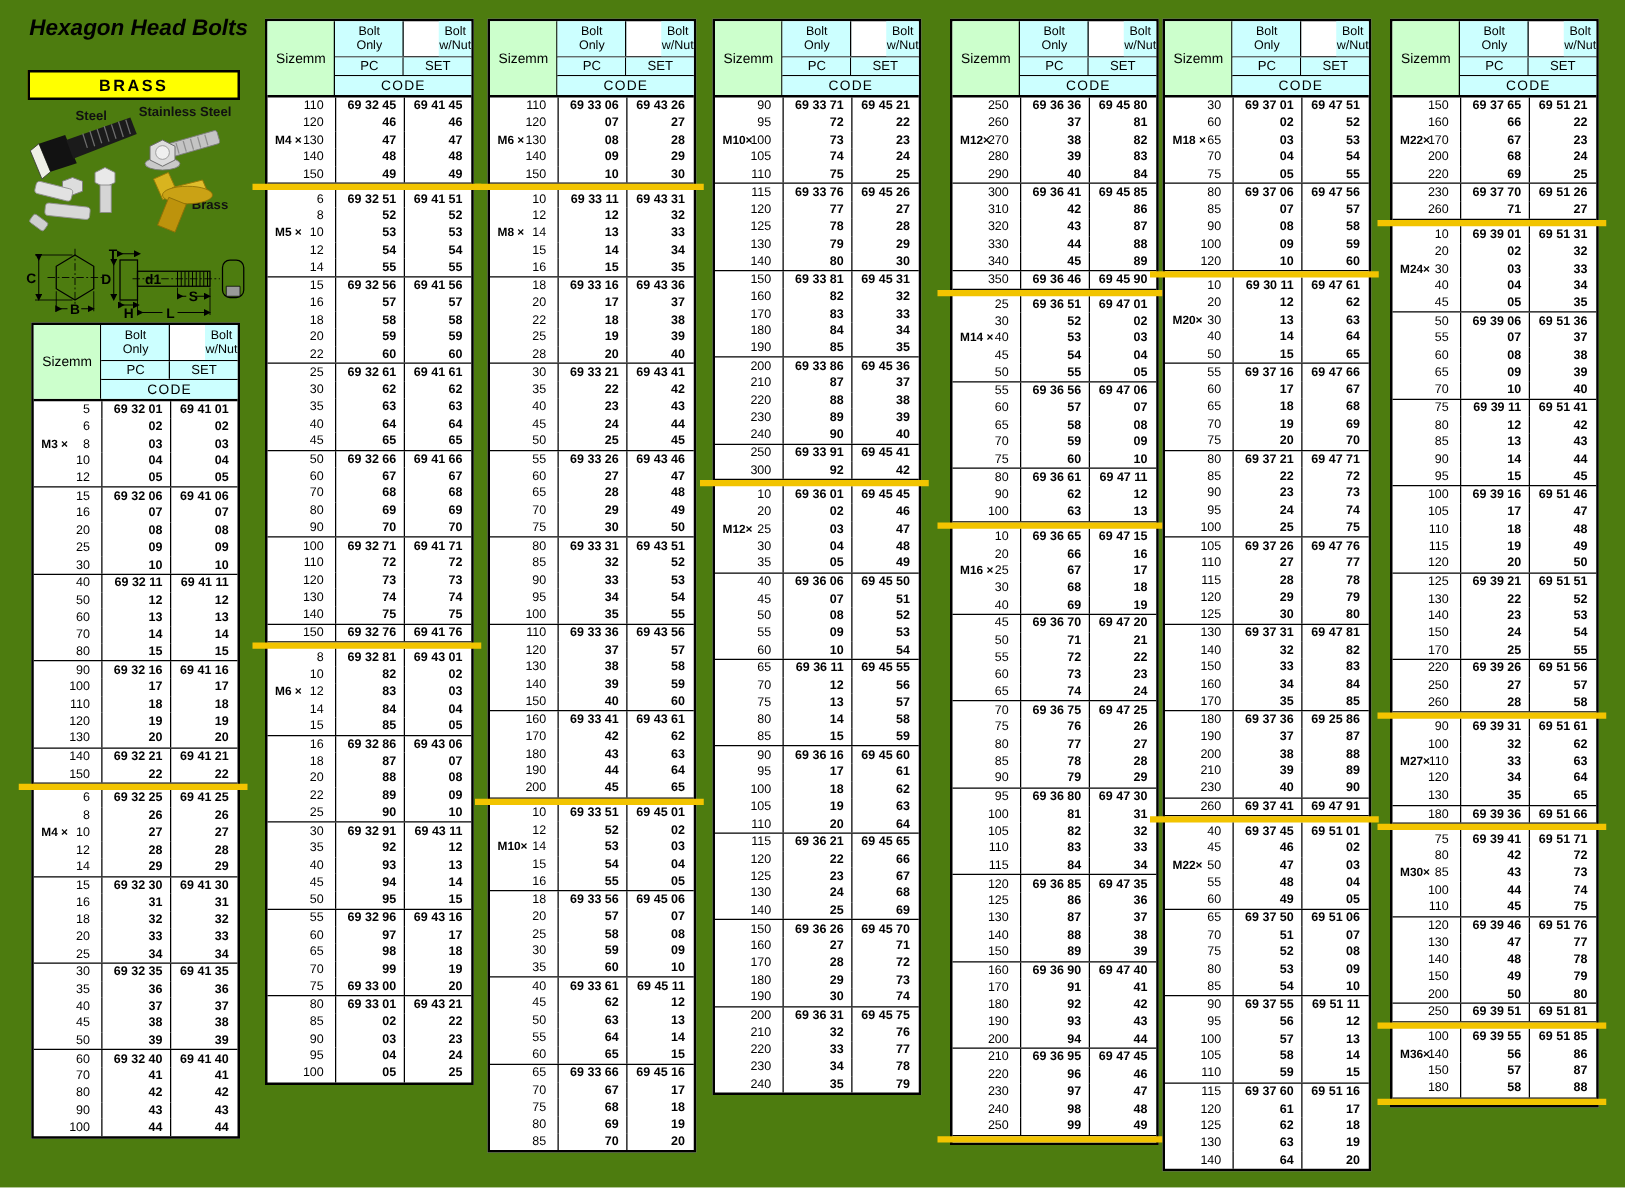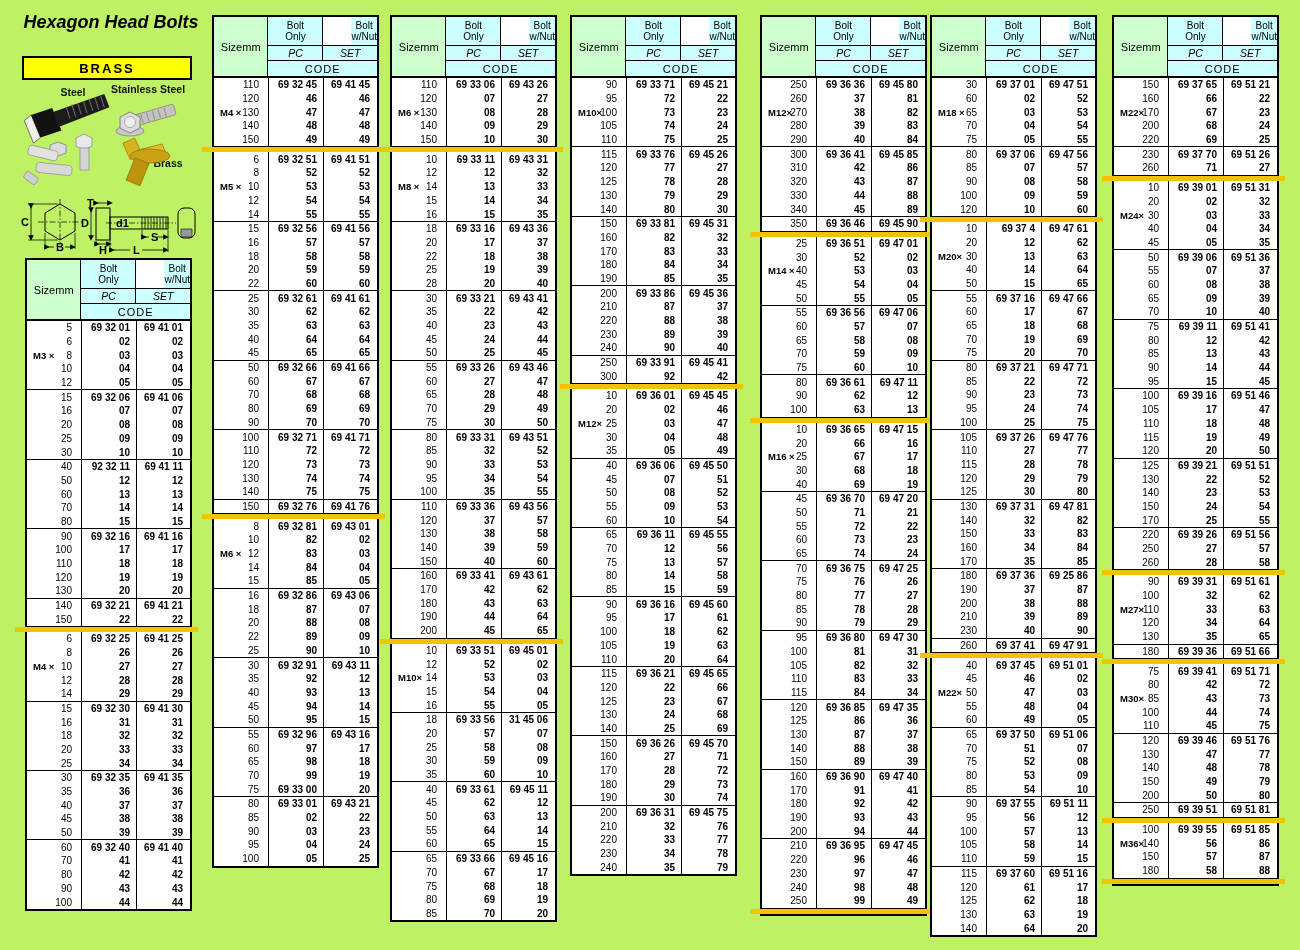--- a/index.html
+++ b/index.html
@@ -1,16 +1,16 @@
 <!DOCTYPE html>
 <html><head>
 <meta charset="utf-8">
 <style>
   html,body{margin:0;padding:0;background:#fff;}
-  #page{position:relative;width:1300px;height:950px;background:#bef264;
+  #page{position:relative;width:1300px;height:950px;background:#4d7c0f;
         font-family:"Liberation Sans",sans-serif;color:#000;overflow:hidden;}
 
   
   .title{position:absolute;left:20px;top:12px;width:182px;text-align:center;
          font-size:18px;font-weight:bold;font-style:italic;letter-spacing:0;}
   .subtitle{position:absolute;left:20px;top:35px;width:182px;text-align:center;
             font-size:11.5px;font-weight:bold;font-style:italic;margin-top:28px;}
   .brassbox{position:absolute;left:22px;top:56px;width:166px;height:20px;
             background:#ffff00;border:2px solid #000;display:flex;align-items:center;
             justify-content:center;font-weight:bold;font-size:13px;letter-spacing:2px;}
@@ -20,21 +20,21 @@
   svg text.dlabel{font-family:"Liberation Sans",sans-serif;font-weight:bold;font-size:11px;fill:#000;}
 
   
   .btable{position:absolute;width:163px;background:#fff;border:2px solid #000;}
   .thead{display:flex;border-bottom:2px solid #000;height:59px;}
   .h-size{width:55px;border-right:1px solid #000;background:#ccffcc;display:flex;
           flex-direction:row;align-items:center;justify-content:center;
           font-size:11px;line-height:14px;box-sizing:border-box;}
   .h-main{flex:1;display:flex;flex-direction:column;}
   .h-r1{display:flex;height:28px;border-bottom:1px solid #000;gap:28px;}
-  .h-r2{display:flex;height:14px;border-bottom:1px solid #000;font-style:italic;}
+  .h-r2{display:flex;height:14px;border-bottom:1px solid #000;}
   .hc1{width:55px;border-right:1px solid #000;box-sizing:border-box;}
   .hc2{flex:1;}
   .hcell{background:#ccffff;display:flex;flex-direction:column;align-items:center;
          justify-content:center;font-size:10px;line-height:11px;}
   .h-r2 .hcell{font-size:10.5px;}
   .h-code{flex:1;background:#ccffff;display:flex;align-items:center;justify-content:center;
           font-size:11px;letter-spacing:1px;}
   .block.sep{border-top:1px solid #000;}
   .block.endsec{border-bottom:1px solid #000;}
   .row{display:flex;height:13.7px;align-items:center;}
@@ -266,21 +266,21 @@
           </div>
           <div class="c-pc">10</div>
           <div class="c-set">10</div>
         </div>
       </div>
       <div class="block sep">
         <div class="row">
           <div class="c-size">
             <span class="num">40</span>
           </div>
-          <div class="c-pc">92 32 11</div>
+          <div class="c-pc">69 32 11</div>
           <div class="c-set">69 41 11</div>
         </div>
         <div class="row">
           <div class="c-size">
             <span class="num">50</span>
           </div>
           <div class="c-pc">12</div>
           <div class="c-set">12</div>
         </div>
         <div class="row">
@@ -1316,21 +1316,21 @@
           <div class="c-pc">55</div>
           <div class="c-set">05</div>
         </div>
       </div>
       <div class="block sep">
         <div class="row">
           <div class="c-size">
             <span class="num">18</span>
           </div>
           <div class="c-pc">69 33 56</div>
-          <div class="c-set">31 45 06</div>
+          <div class="c-set">69 45 06</div>
         </div>
         <div class="row">
           <div class="c-size">
             <span class="num">20</span>
           </div>
           <div class="c-pc">57</div>
           <div class="c-set">07</div>
         </div>
         <div class="row">
           <div class="c-size">
@@ -2448,21 +2448,21 @@
           <div class="c-pc">10</div>
           <div class="c-set">60</div>
         </div>
       </div>
       <div class="ydiv"></div>
       <div class="block">
         <div class="row">
           <div class="c-size">
             <span class="num">10</span>
           </div>
-          <div class="c-pc">69 37 4</div>
+          <div class="c-pc">69 30 11</div>
           <div class="c-set">69 47 61</div>
         </div>
         <div class="row">
           <div class="c-size">
             <span class="num">20</span>
           </div>
           <div class="c-pc">12</div>
           <div class="c-set">62</div>
         </div>
         <div class="row">

